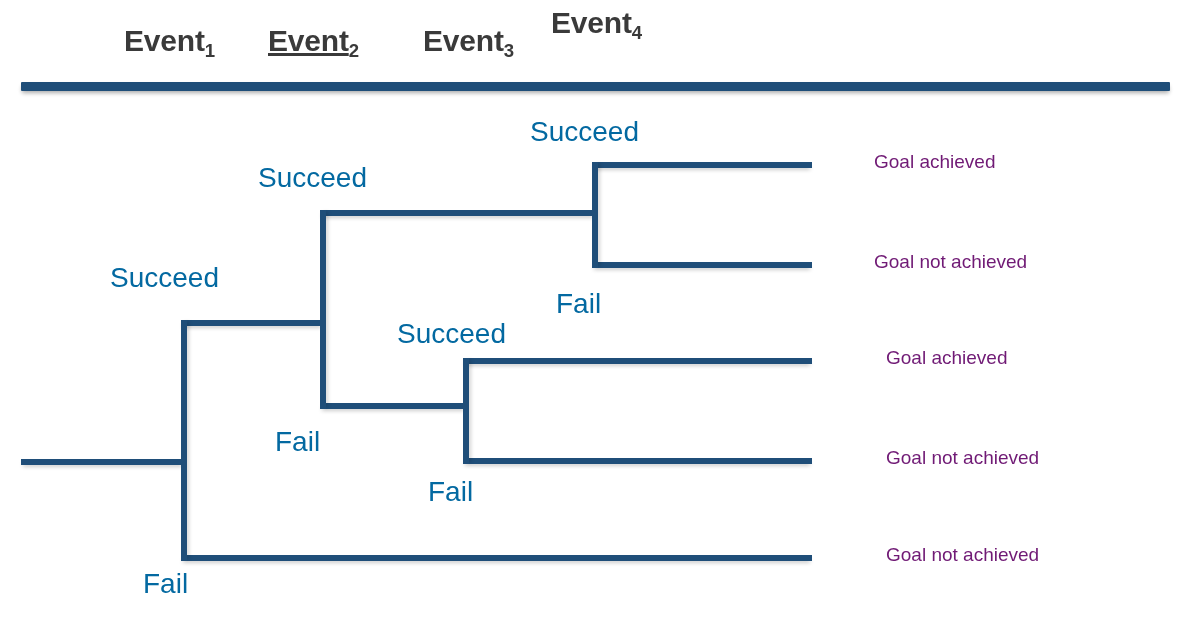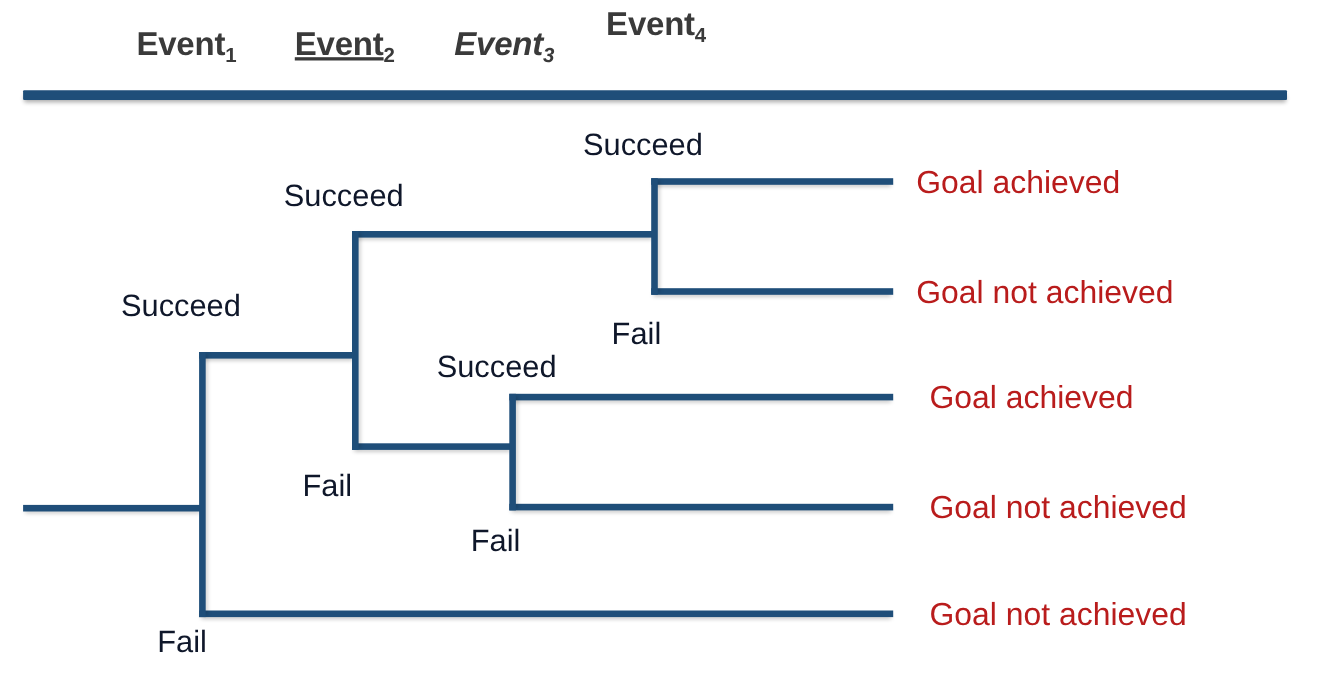--- a/index.html
+++ b/index.html
@@ -56,46 +56,47 @@
   }
   .vline {
     width: 6px;
     box-shadow: 3px 0 4px -2px rgba(0,0,0,0.35);
   }
 
   
   .branch-label {
     position: absolute;
     font-size: 28px;
-    color: #0f172a;
+    color: #0369a1;
     white-space: nowrap;
     line-height: 1;
   }
 
   
   .outcome-label {
     position: absolute;
-    font-size: 29px;
-    color: #b91c1c;
+    font-size: 19px;
+    color: #701a75;
     white-space: nowrap;
     line-height: 1;
+    margin-left: 41px;
   }
 </style>
 </head>
 <body>
 
 <div id="canvas">
 
   <div class="col-header" style="left:124px; top:26px;">
     <span>Event</span><sub>1</sub>
   </div>
   <div class="col-header" style="left:268px; top:26px;text-decoration:underline;">
     <span>Event</span><sub>2</sub>
   </div>
-  <div class="col-header" style="left:413px; top:26px;font-style:italic;">
+  <div class="col-header" style="left:423px; top:26px;">
     <span>Event</span><sub>3</sub>
   </div>
   <div class="col-header" style="left:551px; top:8px;">
     <span>Event</span><sub>4</sub>
   </div>
 
   <div class="header-rule" style="left:21px; top:82px; width:1149px; height:9px;"></div>
 
   <div class="hline" style="left:21px;  top:459px; width:163px;"></div>
   <div class="hline" style="left:181px; top:320px; width:142px;"></div>

